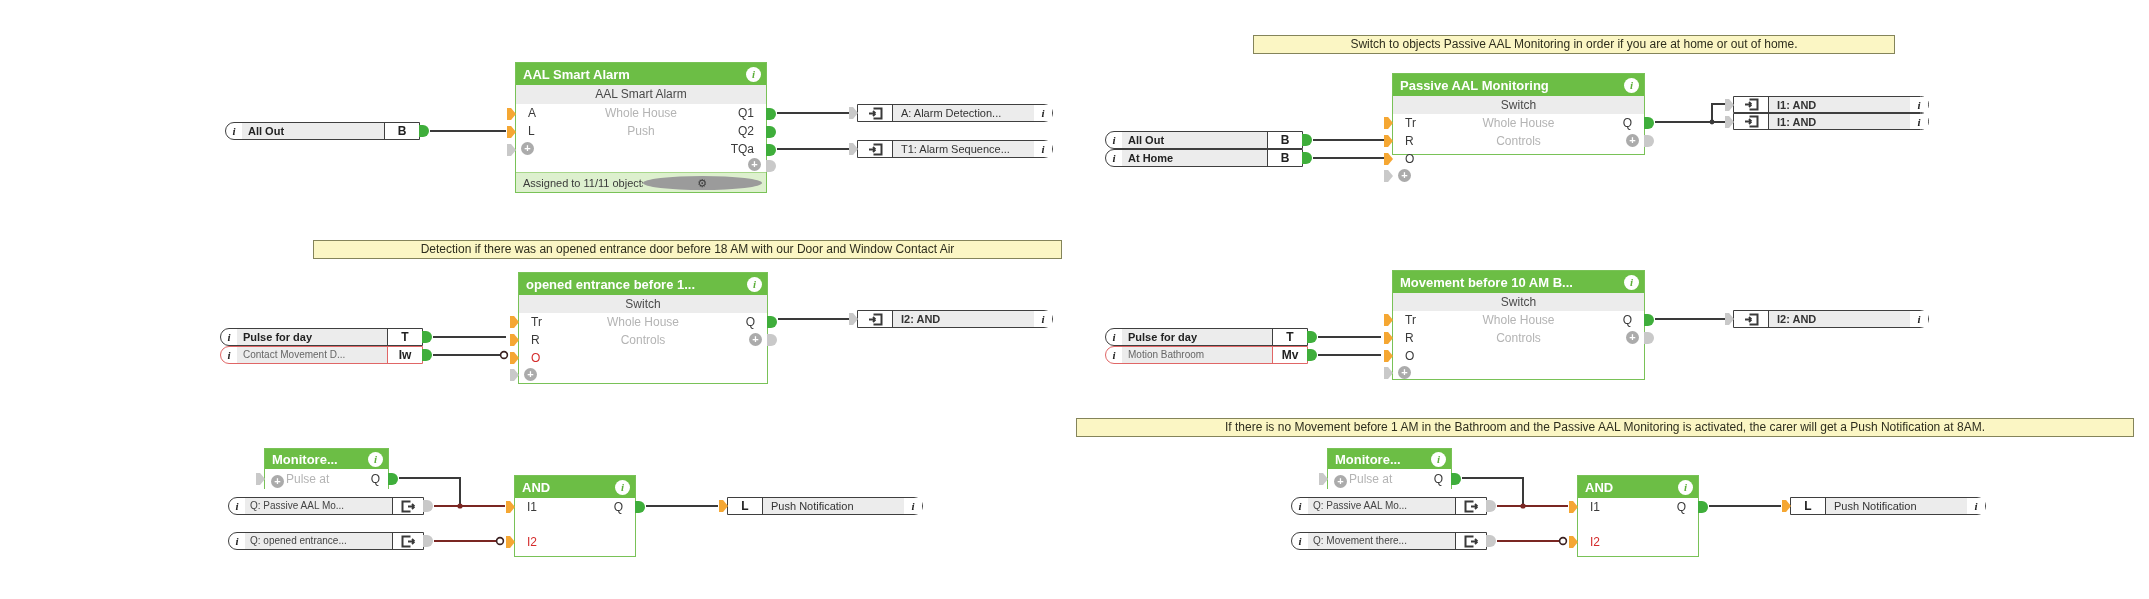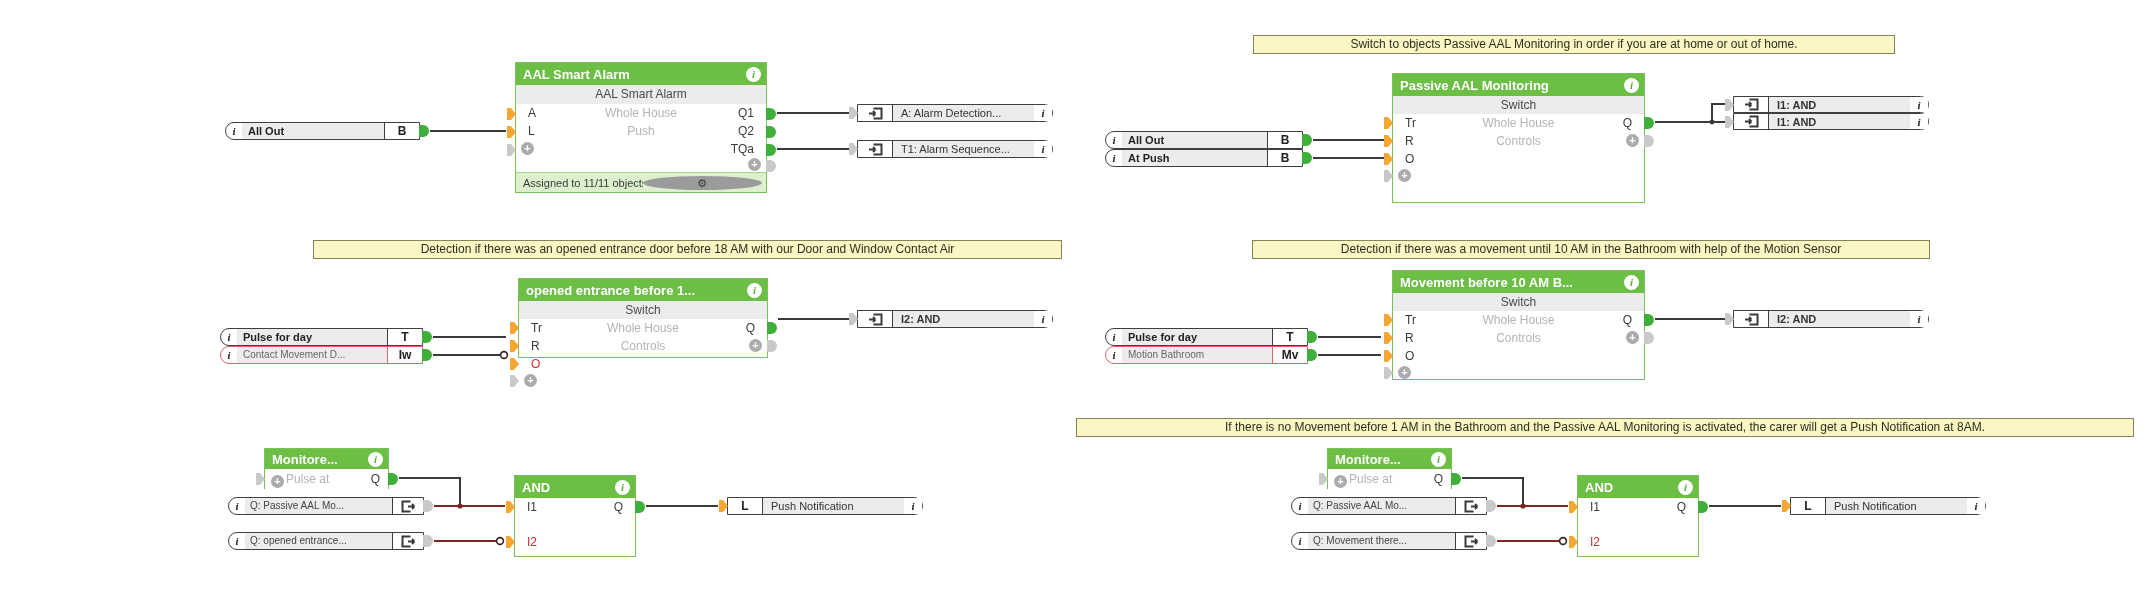--- a/index.html
+++ b/index.html
@@ -127,21 +127,20 @@
     </g>
     <g fill="#ffffff" stroke="#3A2020" stroke-width="1.6">
       <circle cx="504" cy="355" r="3.4"></circle>
       <circle cx="500" cy="541" r="3.4"></circle>
       <circle cx="1563" cy="541" r="3.4"></circle>
     </g>
   </svg>
 
   <div class="note" style="left:1253px;top:35px;width:640px">Switch to objects Passive AAL Monitoring in order if you are at home or out of home.</div>
   <div class="note" style="left:313px;top:240px;width:747px">Detection if there was an opened entrance door before 18 AM with our Door and Window Contact Air</div>
-  <div class="note" style="left:1252px;top:240px;width:676px">Detection if there was a movement until 10 AM in the Bathroom with help of the Motion Sensor</div>
   <div class="note" style="left:1076px;top:418px;width:1056px">If there is no Movement before 1 AM in the Bathroom and the Passive AAL Monitoring is activated, the carer will get a Push Notification at 8AM.</div>
 
   <div class="pill" style="left:225px;top:122px;width:195px">
     <span class="i-cell">i</span>
     <span class="lbl">All Out</span>
     <span class="typ">B</span>
     <span class="tab" style="right:-10px;top:2px"></span>
   </div>
 
   <div class="block" style="left:515px;top:62px;width:252px;height:131px">
@@ -204,26 +203,26 @@
   </div>
 
   <div class="pill" style="left:1105px;top:131px;width:198px">
     <span class="i-cell">i</span>
     <span class="lbl">All Out</span>
     <span class="typ">B</span>
     <span class="tab" style="right:-10px;top:2px"></span>
   </div>
   <div class="pill" style="left:1105px;top:149px;width:198px">
     <span class="i-cell">i</span>
-    <span class="lbl">At Push</span>
+    <span class="lbl">At Home</span>
     <span class="typ">B</span>
     <span class="tab" style="right:-10px;top:2px"></span>
   </div>
 
-  <div class="block" style="left:1392px;top:73px;width:253px;height:130px">
+  <div class="block" style="left:1392px;top:73px;width:253px;height:82px">
     <div class="blk-head">
       <span class="blk-title">Passive AAL Monitoring</span>
       <span class="info-badge">i</span>
     </div>
     <div class="blk-sub">Switch</div>
     <div class="blk-row">
       <span class="pin-l">Tr</span>
       <span class="ctr">Whole House</span>
       <span class="pin-r">Q</span>
     </div>
@@ -275,21 +274,21 @@
     <span class="typ">T</span>
     <span class="tab" style="right:-10px;top:2px"></span>
   </div>
   <div class="pill red" style="left:220px;top:346px;width:203px">
     <span class="i-cell">i</span>
     <span class="lbl">Contact Movement D...</span>
     <span class="typ">Iw</span>
     <span class="tab" style="right:-10px;top:2px"></span>
   </div>
 
-  <div class="block" style="left:518px;top:278px;width:250px;height:80px">
+  <div class="block" style="left:518px;top:272px;width:250px;height:112px">
     <div class="blk-head">
       <span class="blk-title">opened entrance before 1...</span>
       <span class="info-badge">i</span>
     </div>
     <div class="blk-sub">Switch</div>
     <div class="blk-row">
       <span class="pin-l">Tr</span>
       <span class="ctr">Whole House</span>
       <span class="pin-r">Q</span>
     </div>

